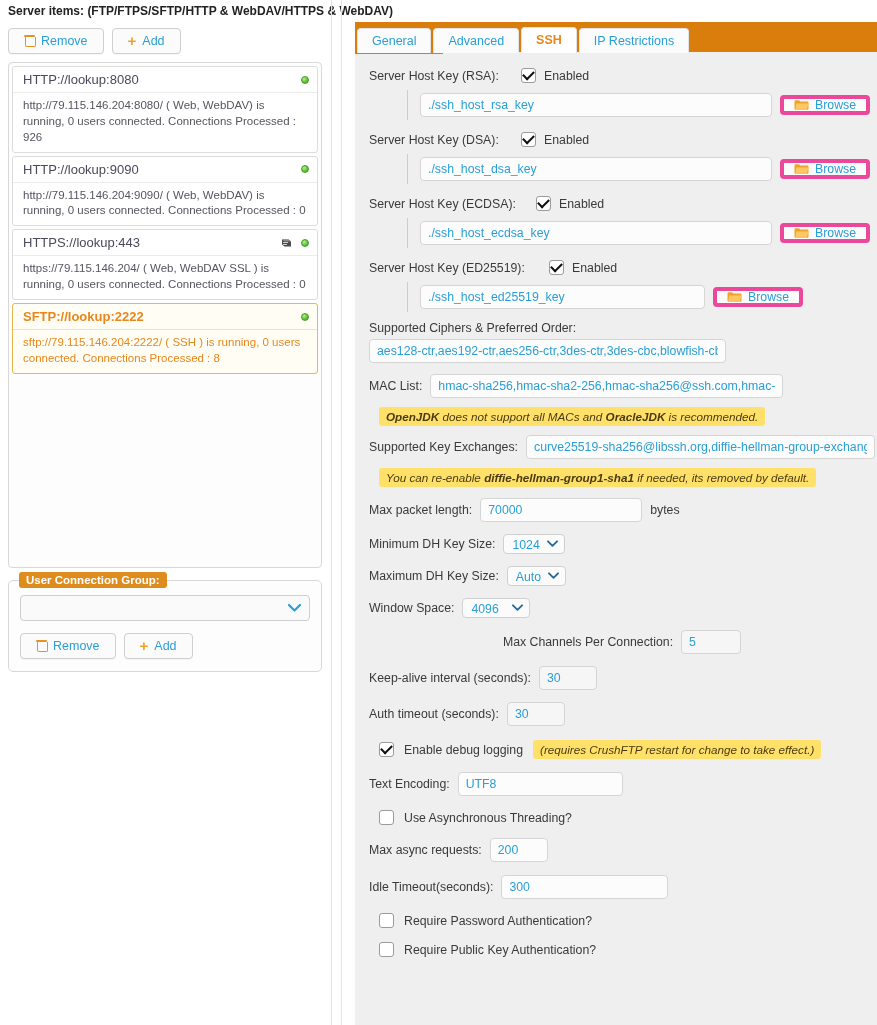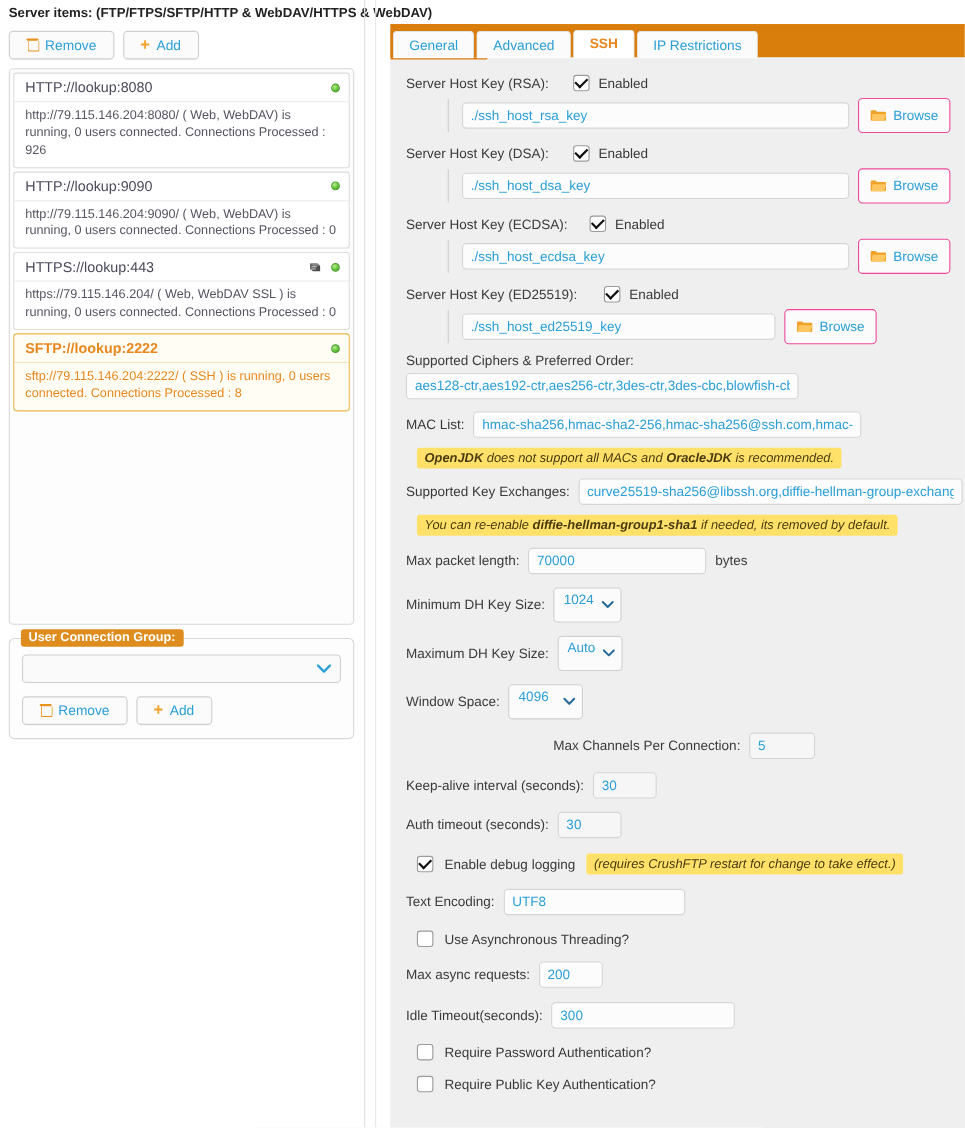--- a/index.html
+++ b/index.html
@@ -200,23 +200,23 @@
     font-size: 12.3px;
     padding: 4px 7px;
     height: 24px;
     outline: none;
     font-family: "Liberation Sans", sans-serif;
   }
   .txt::placeholder { color:#b5b5b5; }
 
   .browse-btn {
     display: inline-flex; align-items: center; gap: 6px;
-    background: #fbfbfb; border: 1px solid #ec4899; border-radius: 4px;
+    background: #fbfbfb; border: 4px solid #ec4899; border-radius: 4px;
     padding: 4px 10px; color: #2a9fd6; font-size: 12.3px; cursor: pointer;
-    height: 32px;
+    height: 20px;
   }
   .folder-svg { display:block; }
 
   .key-indent {
     display: flex; align-items: center; gap: 8px;
     margin: 7px 0 0 38px;
     padding-left: 12px;
     border-left: 1px solid #cdcdcd;
     height: 30px;
   }
@@ -235,21 +235,21 @@
 
   .sel {
     appearance: none;
     -webkit-appearance: none;
     border: 1px solid #d0d0d0;
     border-radius: 4px;
     background: #fbfbfb;
     color: #2a9fd6;
     font-size: 12.3px;
     padding: 3px 24px 3px 8px;
-    height: 32px;
+    height: 20px;
     cursor: pointer;
     font-family: "Liberation Sans", sans-serif;
   }
   .sel-wrap { position: relative; display: inline-block; }
   .sel-wrap .caret { position: absolute; right: 7px; top: 50%; transform: translateY(-50%); pointer-events: none; }
 
   .gap { height: 12px; }
   .gap-s { height: 9px; }
   .gap-xs { height: 5px; }
   .inline-gap { width: 8px; flex: none; }

